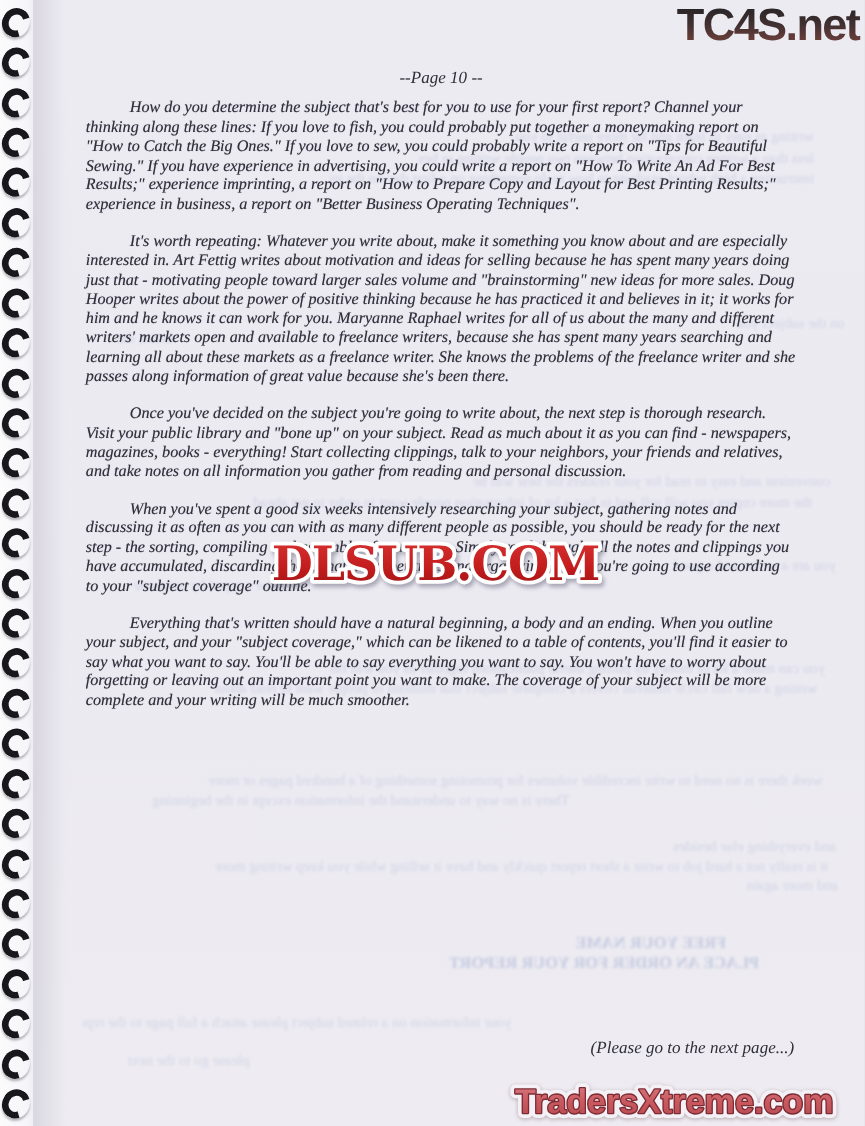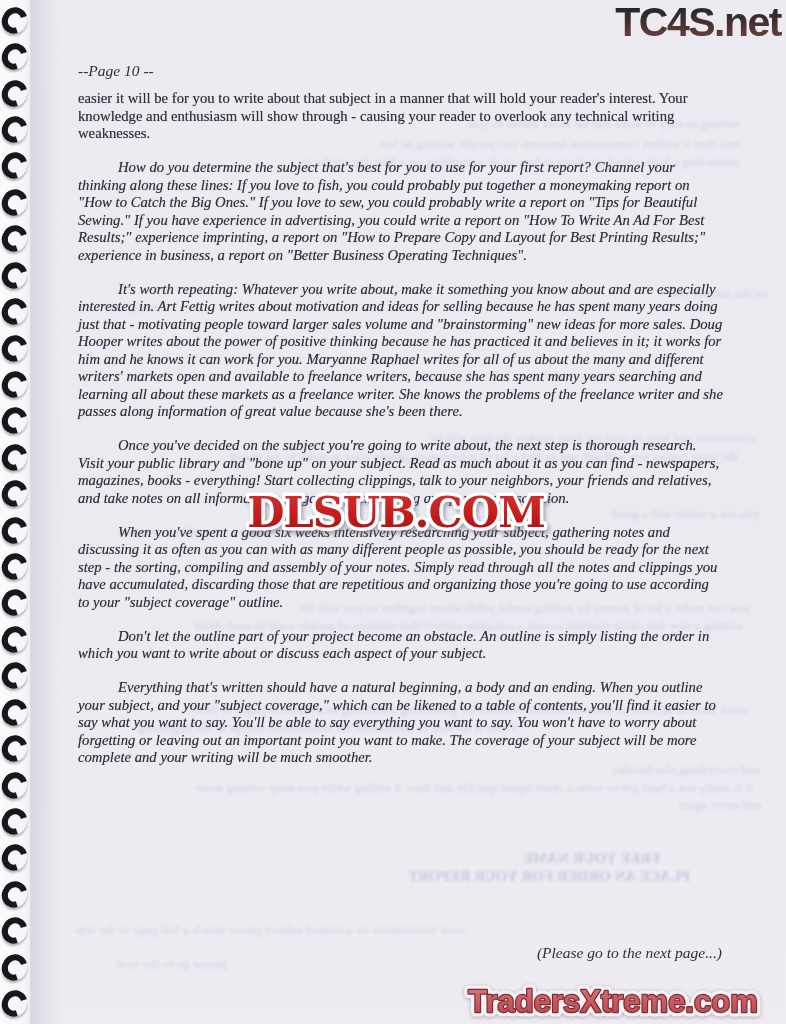--- a/index.html
+++ b/index.html
@@ -17,21 +17,21 @@
   
   .binding{position:absolute;left:0px;top:0;height:1024px;width:30px;display:flex;flex-direction:column;justify-content:space-around;align-items:flex-start;padding:2px 0;box-sizing:border-box;}
   .loop{
     display:block;width:13px;height:15px;margin-left:2px;
     border:6px solid #17171c;border-radius:50%;
     border-right-color:transparent;
     transform:rotate(28deg);
     box-shadow:1px 2px 2px rgba(60,60,75,0.35);
   }
   
-  .page-header{position:absolute;left:78px;width:646px;top:62px;text-align:left;font-style:italic;font-size:15.5px;color:#2e2e38;}
+  .page-header{position:absolute;left:78px;width:646px;top:62px;text-align:center;font-style:italic;font-size:15.5px;color:#2e2e38;}
   .footer-note{position:absolute;right:64px;top:944px;font-style:italic;font-size:15.5px;color:#2e2e38;font-family:Liberation Serif, serif;}
   
   .content{position:absolute;left:78px;top:90px;width:646px;color:#30303a;font-size:14.7px;line-height:17.5px;text-shadow:0 0 0.7px rgba(45,45,65,0.55);}
   .content p{margin:0 0 16.5px 0;}
   .content p.indent{text-indent:40px;font-style:italic;}
   
   .ghost{position:absolute;white-space:nowrap;overflow:hidden;transform:scaleX(-1);
     color:#8b9cc6;opacity:0.30;filter:blur(1.5px);font-size:13.5px;font-family:"Liberation Serif",serif;}
   .ghost.bold{font-weight:bold;color:#7d92c2;opacity:0.38;font-size:15px;}
   
@@ -97,26 +97,24 @@
       <div class="ghost" style="left: 640px; top: 797px; width: 122px;">and more again</div>
       <div class="ghost bold" style="left: 430px; top: 850px; width: 230px;">FREE YOUR NAME</div>
       <div class="ghost bold" style="left: 380px; top: 868px; width: 310px;">PLACE AN ORDER FOR YOUR REPORT</div>
       <div class="ghost" style="left: 75px; top: 922px; width: 390px;">your information on a related subject please attach a full page to the report</div>
       <div class="ghost" style="left: 75px; top: 956px; width: 152px;">please go to the next</div>
     </div>
 
   <div class="page-header">--Page 10 --</div>
 
   <div class="content">
-      <p class="">easier it will be for you to write about that subject in a manner that will hold your reader's interest. Your knowledge and enthusiasm will show through - causing your reader to overlook any technical writing weaknesses.</p>
       <p class="indent">How do you determine the subject that's best for you to use for your first report?  Channel your thinking along these lines:  If you love to fish, you could probably put together a moneymaking report on "How to Catch the Big Ones."  If you love to sew, you could probably write a report on "Tips for Beautiful Sewing." If you have experience in advertising, you could write a report on "How To Write An Ad For Best Results;" experience imprinting, a report on "How to Prepare Copy and Layout for Best Printing Results;" experience in business, a report on "Better Business Operating Techniques".</p>
       <p class="indent">It's worth repeating:  Whatever you write about, make it something you know about and are especially interested in.  Art Fettig writes about motivation and ideas for selling because he has spent many years doing just that - motivating people toward larger sales volume and "brainstorming" new ideas for more sales.  Doug Hooper writes about the power of positive thinking because he has practiced it and believes in it; it works for him and he knows it can work for you.  Maryanne Raphael writes for all of us about the many and different writers' markets open and available to freelance writers, because she has spent many years searching and learning all about these markets as a freelance writer.  She knows the problems of the freelance writer and she passes along information of great value because she's been there.</p>
       <p class="indent">Once you've decided on the subject you're going to write about, the next step is thorough research.  Visit your public library and "bone up" on your subject.  Read as much about it as you can find - newspapers, magazines, books - everything!  Start collecting clippings, talk to your neighbors, your friends and relatives, and take notes on all information you gather from reading and personal discussion.</p>
       <p class="indent">When you've spent a good six weeks intensively researching your subject, gathering notes and discussing it as often as you can with as many different people as possible, you should be ready for the next step - the sorting, compiling and assembly of your notes.  Simply read through all the notes and clippings you have accumulated, discarding those that are repetitious and organizing those you're going to use according to your "subject coverage" outline.</p>
-      <p class="indent">Don't let the outline part of your project become an obstacle.  An outline is simply listing the order in which you want to write about or discuss each aspect of your subject.</p>
       <p class="indent">Everything that's written should have a natural beginning, a body and an ending.  When you outline your subject, and your "subject coverage," which can be likened to a table of contents, you'll find it easier to say what you want to say.  You'll be able to say everything you want to say.  You won't have to worry about forgetting or leaving out an important point you want to make.  The coverage of your subject will be more complete and your writing will be much smoother.</p>
     </div>
 
   <div class="footer-note">(Please go to the next page...)</div>
 
   <svg class="tc4s" width="235" height="52" viewBox="0 0 235 52">
     <defs>
       <linearGradient id="tcg" x1="0" y1="0" x2="0" y2="1">
         <stop offset="0.12" stop-color="#242426"></stop>
         <stop offset="0.5" stop-color="#413031"></stop>

